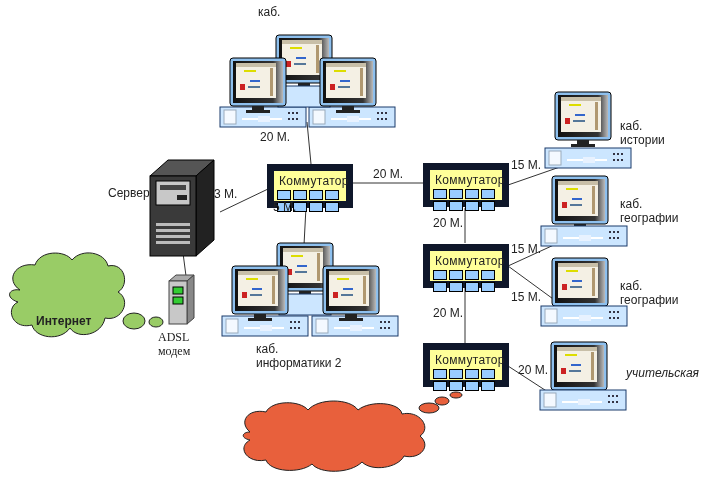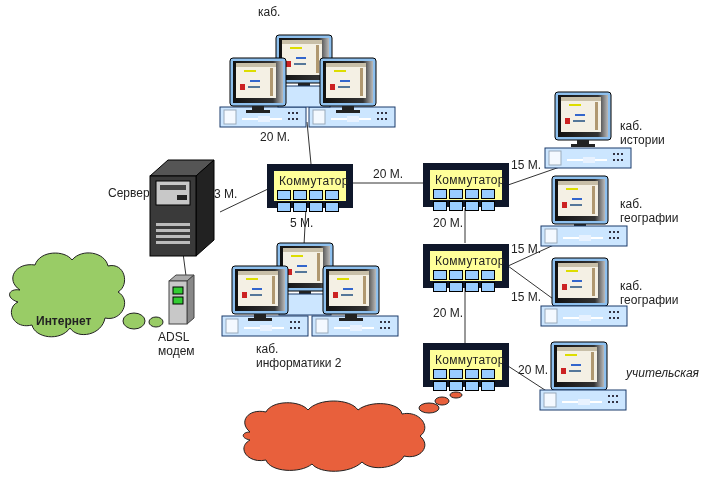--- a/index.html
+++ b/index.html
@@ -195,42 +195,42 @@
 </div>
 
 <div class="lbl center" style="left:258px;top:5px;width:110px;">
   <div>каб.</div>
 </div>
 <div class="lbl center" style="left:256px;top:342px;width:110px;">
   <div>каб.</div>
   <div>информатики 2</div>
 </div>
 <div class="lbl" style="left:108px;top:186px;">Сервер</div>
-<div class="lbl center" style="left:158px;top:330px;width:44px;">
+<div class="lbl center" style="left:158px;top:330px;width:44px;font-family:Liberation Serif, serif;">
   <div>ADSL</div>
   <div>модем</div>
 </div>
 <div class="lbl" style="left:36px;top:314px;font-weight:bold;">Интернет</div>
 <div class="lbl center" style="left:620px;top:119px;width:70px;">
   <div>каб.</div>
   <div>истории</div>
 </div>
 <div class="lbl center" style="left:620px;top:197px;width:70px;">
   <div>каб.</div>
   <div>географии</div>
 </div>
 <div class="lbl center" style="left:620px;top:279px;width:75px;">
   <div>каб.</div>
   <div>географии</div>
 </div>
 <div class="lbl" style="left:626px;top:366px;font-style:italic;">учительская</div>
 
 <div class="lbl" style="left:260px;top:130px;">20 М.</div>
 <div class="lbl" style="left:214px;top:187px;">3 М.</div>
-<div class="lbl" style="left:273px;top:216px;margin-left:17px;">5 М.</div>
+<div class="lbl" style="left:273px;top:200px;">5 М.</div>
 <div class="lbl" style="left:373px;top:167px;">20 М.</div>
 <div class="lbl" style="left:511px;top:158px;">15 М.</div>
 <div class="lbl" style="left:433px;top:216px;">20 М.</div>
 <div class="lbl" style="left:511px;top:242px;">15 М.</div>
 <div class="lbl" style="left:511px;top:290px;">15 М.</div>
 <div class="lbl" style="left:433px;top:306px;">20 М.</div>
 <div class="lbl" style="left:518px;top:363px;">20 М.</div>
 </div>
 
 </body></html>

